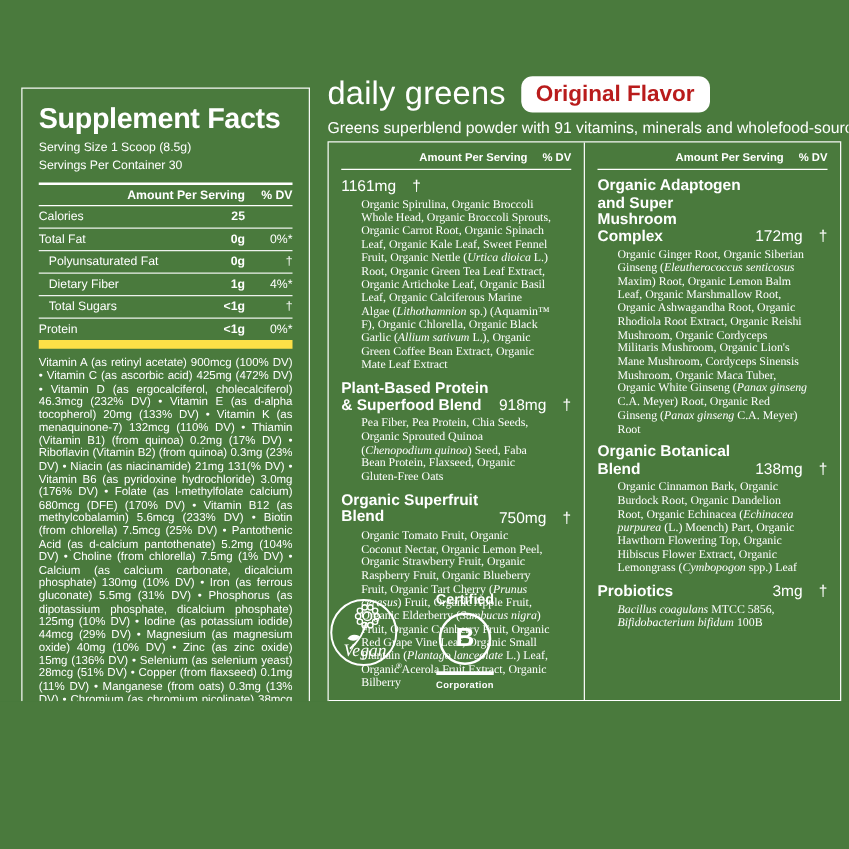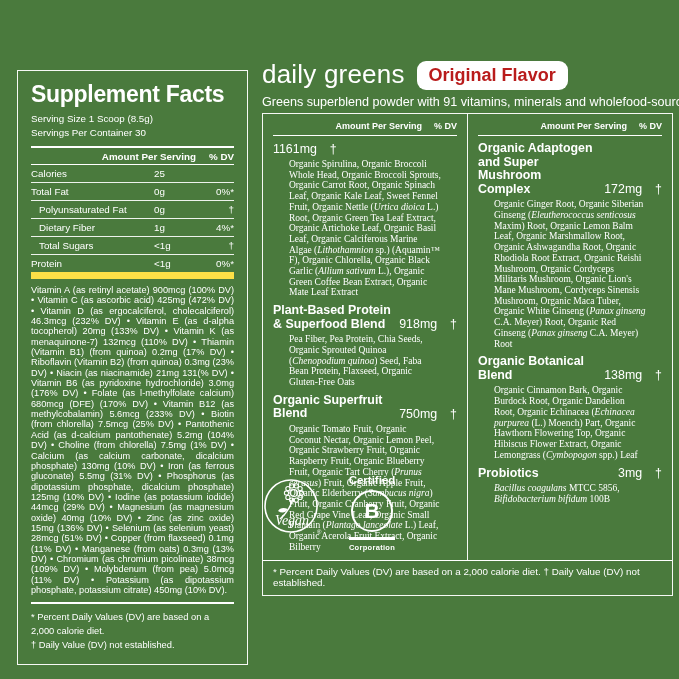--- a/index.html
+++ b/index.html
@@ -1,32 +1,32 @@
 <!DOCTYPE html>
 <html><head>
 <meta charset="utf-8">
 <style>
   html,body{margin:0;padding:0;background:#4a7a3d;}
-  .canvas{position:relative;width:679px;height:679px;background:#4a7a3d;color:#fff;
+  .canvas{position:relative;width:679px;height:561px;background:#4a7a3d;color:#fff;
           font-family:"Liberation Sans",sans-serif;overflow:hidden;}
 
   
   .sf-panel{position:absolute;left:17px;top:70px;width:231px;min-height:531px;
             border:1.5px solid rgba(255,255,255,.95);padding:10px 13px 12px;box-sizing:border-box;}
   .sf-title{font-size:23px;font-weight:bold;margin:0 0 5px;letter-spacing:-.3px;line-height:26px;}
   .serving{font-size:9.8px;line-height:13.5px;}
   .sf-table{margin-top:7px;border-top:2.5px solid #fff;}
   .sf-row{display:flex;align-items:center;font-size:9.8px;min-height:17px;
           border-bottom:1px solid rgba(255,255,255,.9);}
   .sf-head{font-weight:bold;border-bottom:1.5px solid #fff;min-height:16px;}
   .sf-spacer{flex:1;}
   .row-label{flex:1;}
   .row-label.indent{padding-left:8px;}
   .c-amt{text-align:right;}
-  .row-amt{width:42px;text-align:left;}
+  .row-amt{width:42px;text-align:right;font-weight:bold;}
   .c-dv{width:38px;text-align:right;}
   .sf-row.last{border-bottom:7px solid #fde047;}
   .micro{font-size:9.2px;line-height:10.35px;text-align:justify;margin:6px 0 0;}
   .sf-foot{border-top:2px solid #fff;margin-top:7px;padding-top:6px;font-size:9.3px;line-height:14px;}
 
   
   .dg-header{position:absolute;left:262px;top:59px;width:414px;}
   .dg-row{display:flex;align-items:flex-end;gap:12px;}
   .dg-name{font-size:26px;font-weight:400;letter-spacing:.2px;}
   .dg-badge{background:#fff;color:#b91c1c;font-size:18px;font-weight:700;

